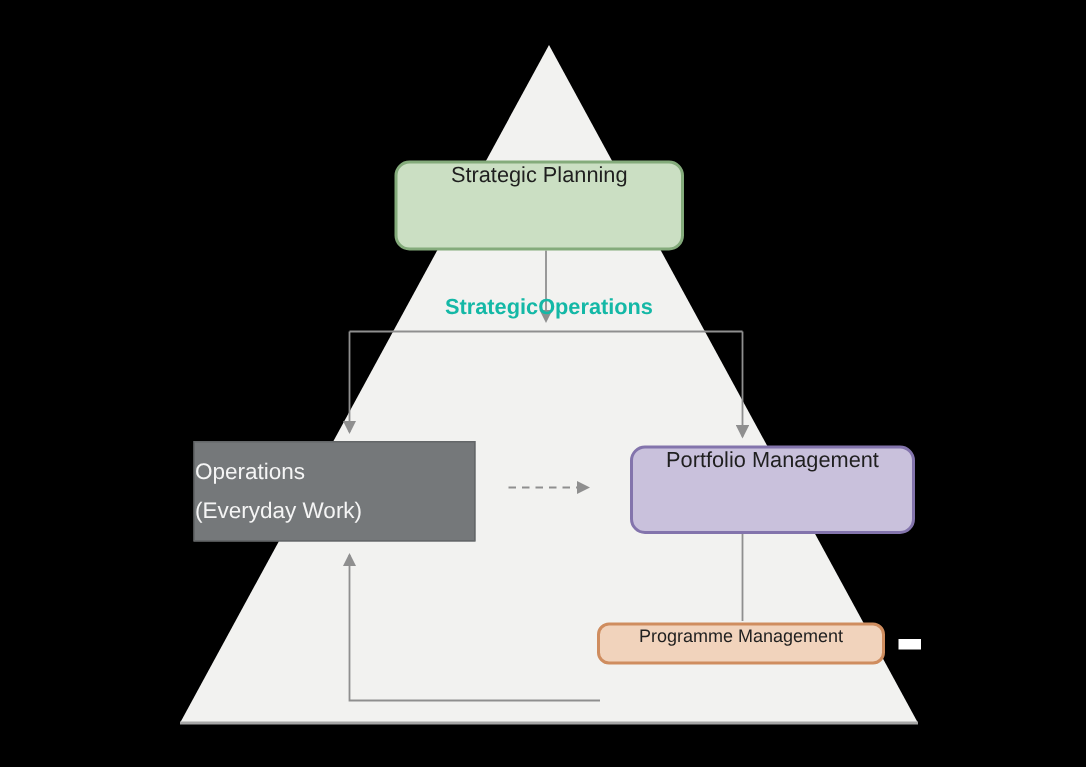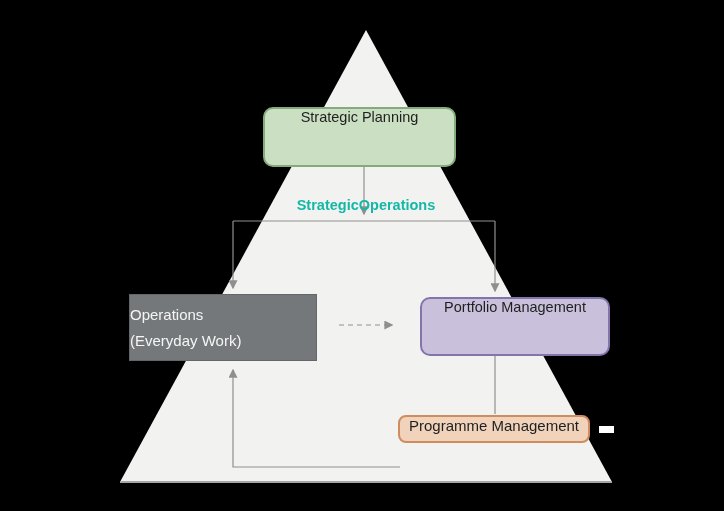--- a/index.html
+++ b/index.html
@@ -53,21 +53,21 @@
     background: #c9c1dc;
     border: 2px solid #8374ac;
     border-radius: 10px;
     font-size: 14.5px;
   }
   .node-programme {
     left: 398px; top: 415px; width: 192px; height: 28px;
     background: #f1d3bc;
     border: 2px solid #cf8d5f;
     border-radius: 8px;
-    font-size: 15px;
+    font-size: 12px;
   }
   .node-project {
     left: 400px; top: 452px; width: 192px; height: 29px;
     background: #b3d5dd;
     border: 2px solid #5fb0c2;
     border-radius: 8px;
     font-size: 13.5px;
   }
   .white-dash {
     position: absolute;

